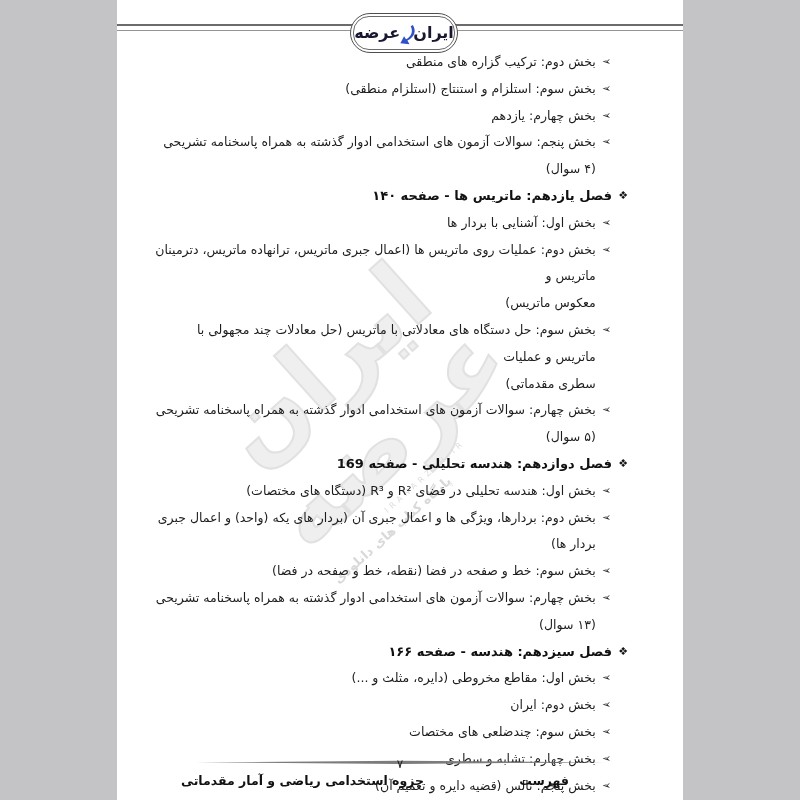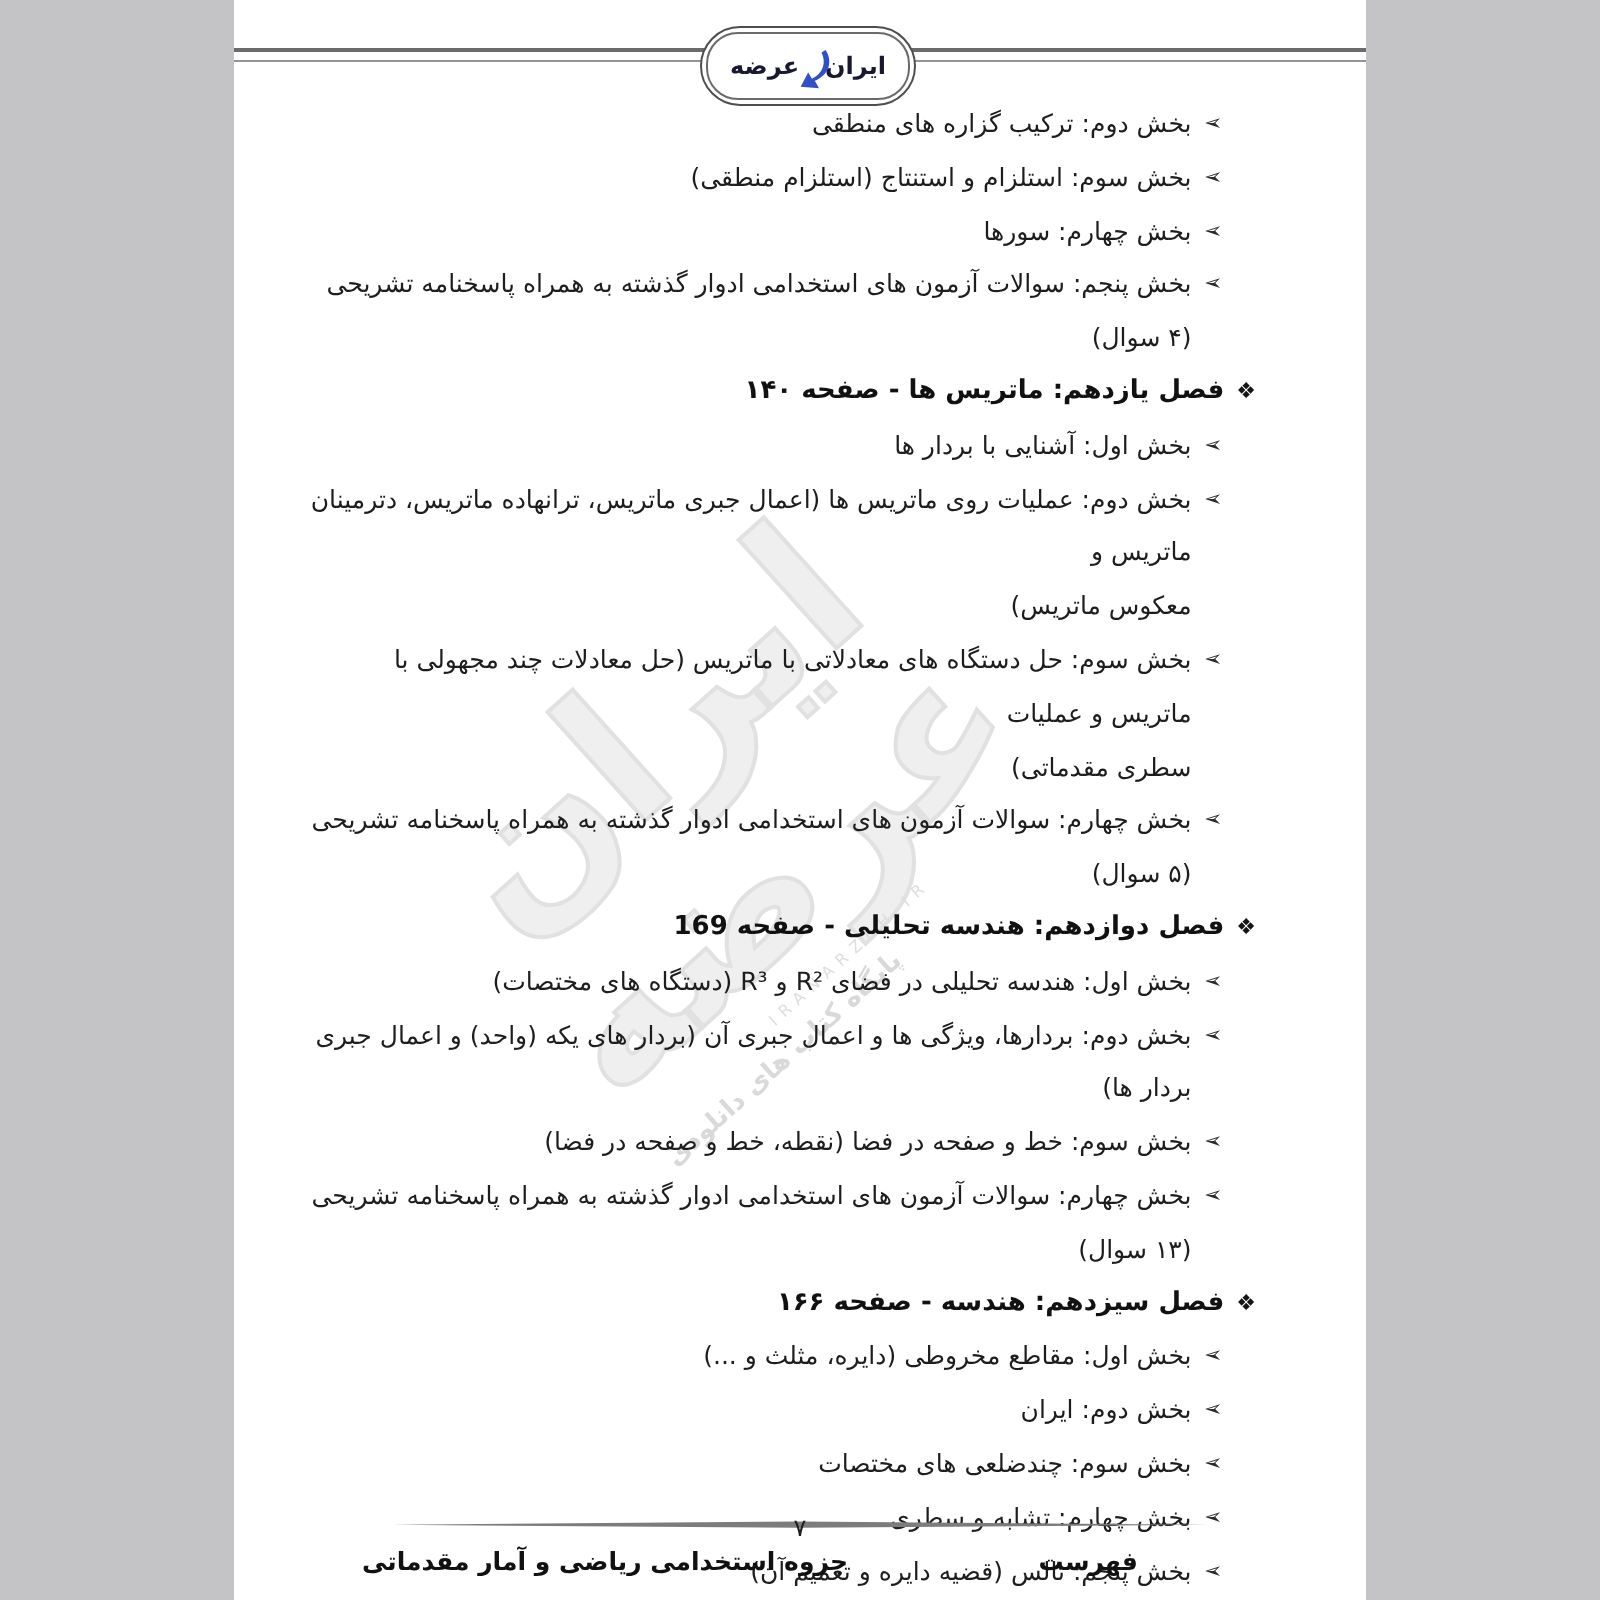--- a/index.html
+++ b/index.html
@@ -22,21 +22,21 @@
     position:absolute;top:13px;left:233px;width:108px;height:40px;
     background:#fff;border:1.5px solid #4e4e50;border-radius:20px;
     display:flex;align-items:center;justify-content:center;
     direction:rtl;z-index:3;box-sizing:border-box;
   }
   .logo::after{
     content:"";position:absolute;inset:2px;border:1px solid #6a6a6c;
     border-radius:16px;pointer-events:none;
   }
   .logo-text{
-    font-weight:bold;font-size:12px;color:#181830;line-height:1;
+    font-weight:bold;font-size:16px;color:#181830;line-height:1;
     letter-spacing:-0.5px;
     text-align:right;
   }
   .logo-arrow{width:20px;height:22px;margin:0 -4px 0 -3px;position:relative;top:2px;}
   
   .toc{
     position:absolute;top:49px;right:0;left:0;z-index:2;
     padding:0 55px 0 38px;direction:rtl;
     color:#1d1d1d;font-size:12.5px;line-height:26.8px;
   }
@@ -105,21 +105,21 @@
       <div class="row section">
         <span class="bullet arrow-bullet">➢</span>
         <span class="row-text">بخش دوم: ترکیب گزاره های منطقی</span>
       </div>
       <div class="row section">
         <span class="bullet arrow-bullet">➢</span>
         <span class="row-text">بخش سوم: استلزام و استنتاج (استلزام منطقی)</span>
       </div>
       <div class="row section">
         <span class="bullet arrow-bullet">➢</span>
-        <span class="row-text">بخش چهارم: سورها</span>
+        <span class="row-text">بخش چهارم: یازدهم</span>
       </div>
       <div class="row section">
         <span class="bullet arrow-bullet">➢</span>
         <span class="row-text">بخش پنجم: سوالات آزمون های استخدامی ادوار گذشته به همراه پاسخنامه تشریحی (۴ سوال)</span>
       </div>
       <div class="row chapter">
         <span class="bullet diamond-bullet">❖</span>
         <span class="row-text">فصل یازدهم: ماتریس ها - صفحه ۱۴۰</span>
       </div>
       <div class="row section">

